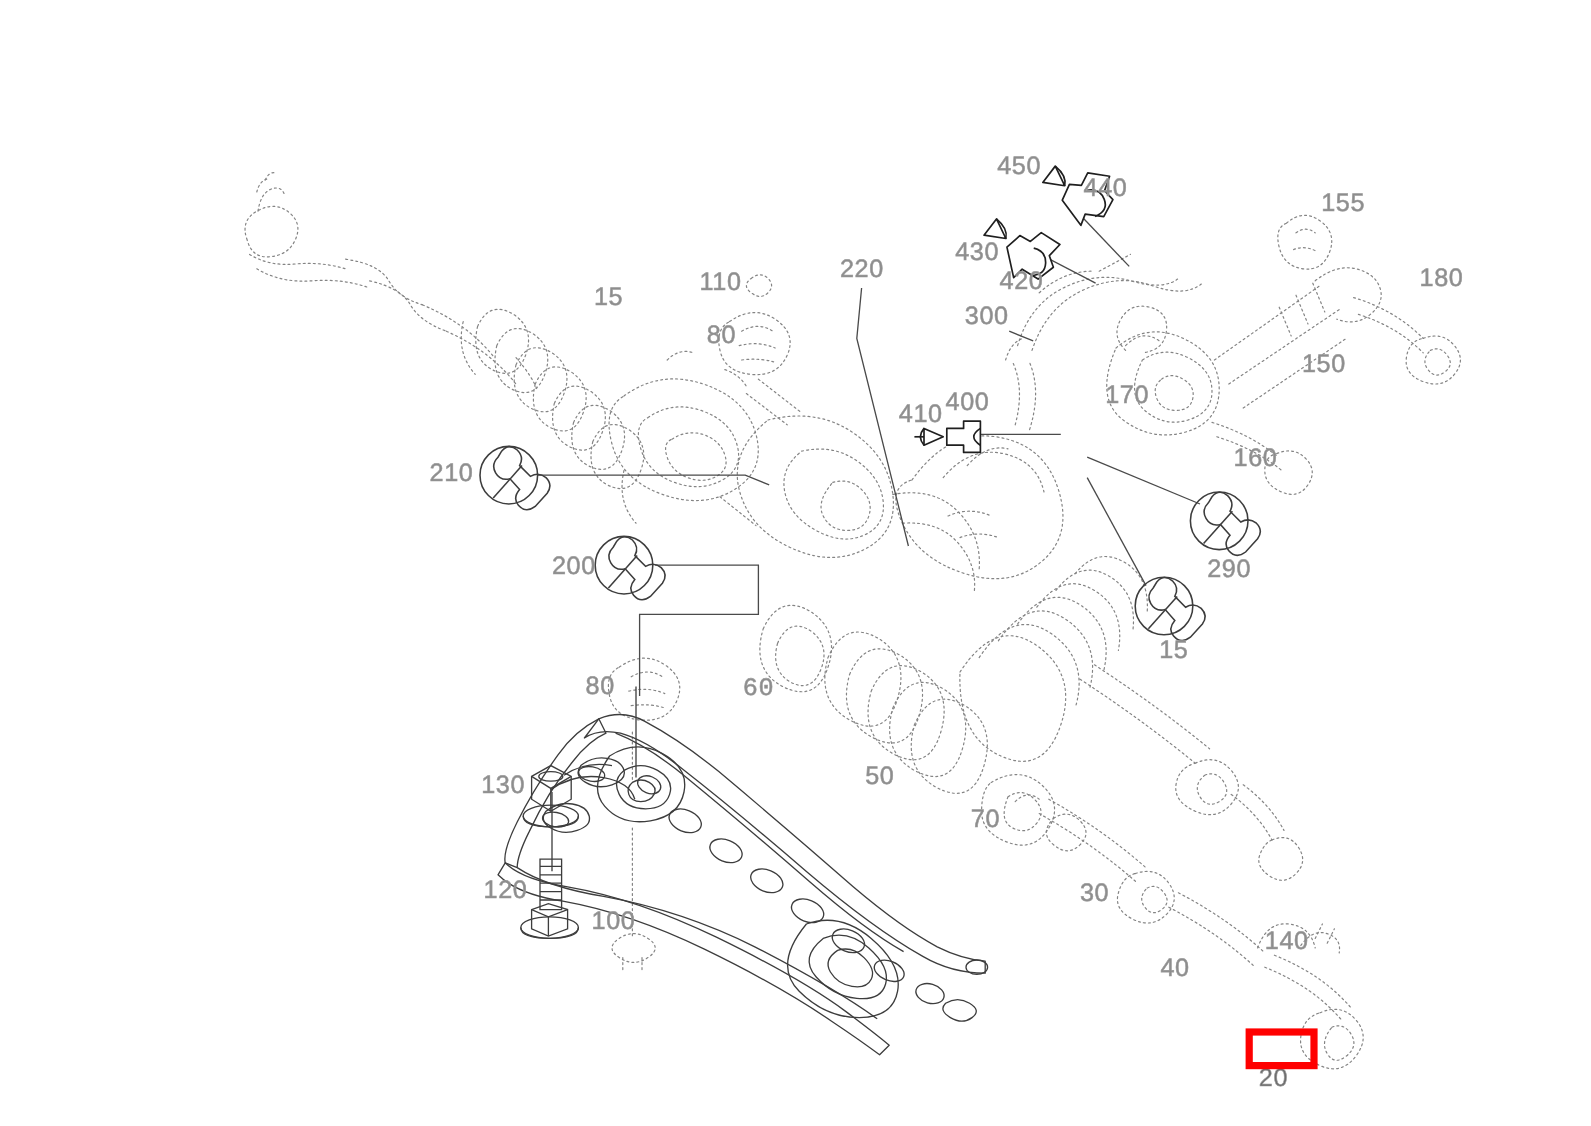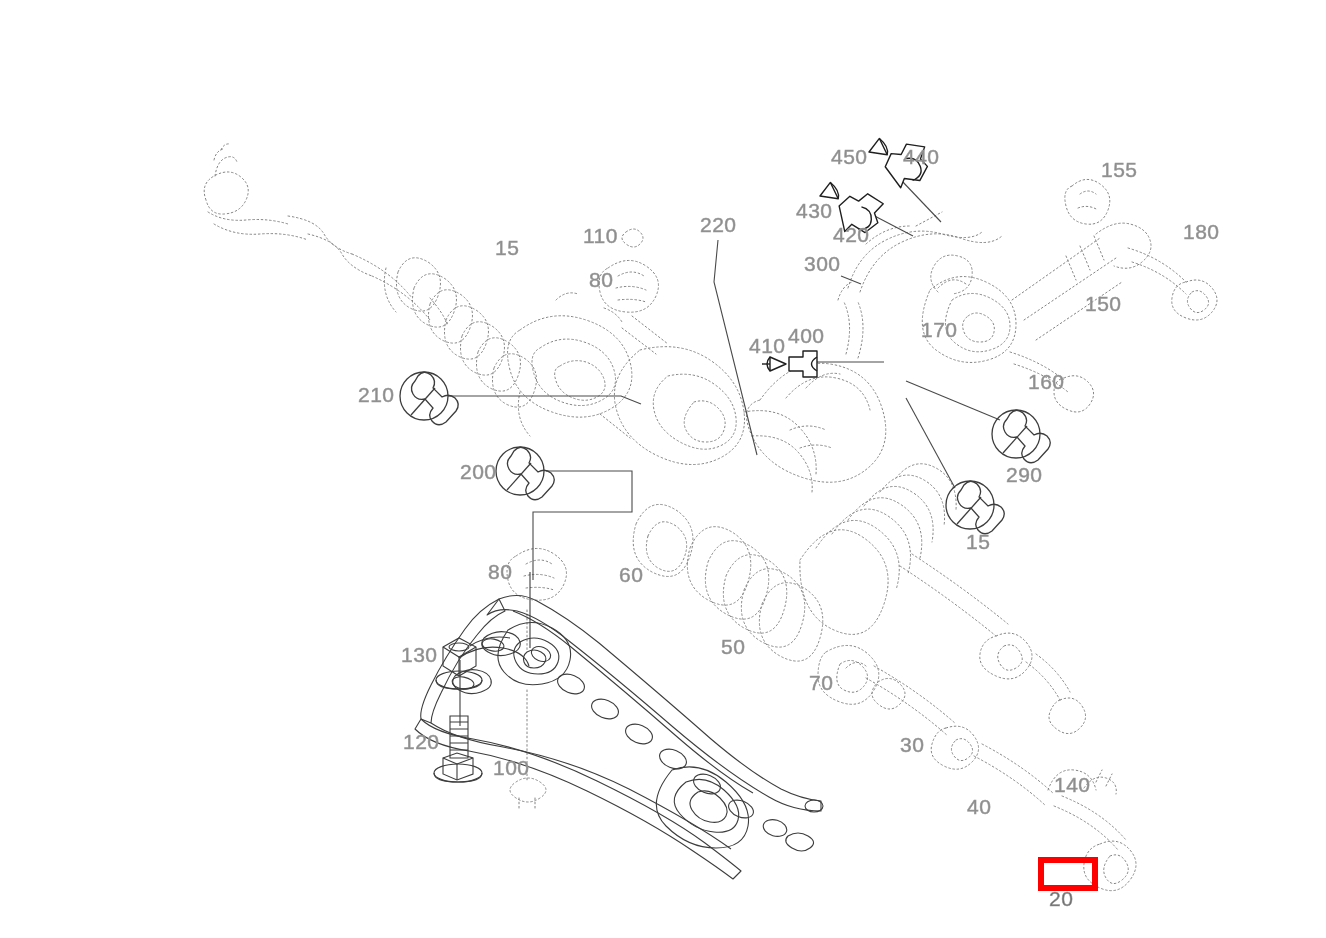--- a/index.html
+++ b/index.html
@@ -333,39 +333,39 @@
       <g transform="translate(789,351)">
         <path d="M0 6 l14 0 l0 -6 l14 0 l0 26 l-14 0 l0 -6 l-14 0 z"></path>
         <path d="M28 6 q-11 7 0 14" fill="none"></path>
       </g>
     </g>
   </svg>
 
   <div class="callout" style="left:495px;  top:237px;">15</div>
   <div class="callout" style="left:583px;  top:225px;">110</div>
   <div class="callout" style="left:700px;  top:214px;">220</div>
-  <div class="callout" style="left:831px;  top:146px;text-align:right;">450</div>
+  <div class="callout" style="left:831px;  top:128px;text-align:right;">450</div>
   <div class="callout" style="left:903px;  top:146px;">440</div>
   <div class="callout" style="left:796px;  top:200px;">430</div>
   <div class="callout" style="left:833px;  top:224px;">420</div>
   <div class="callout" style="left:1072px; top:159px;margin-left:29px;">155</div>
   <div class="callout" style="left:1183px; top:221px;">180</div>
   <div class="callout" style="left:589px; top:269px;">80</div>
   <div class="callout" style="left:804px;  top:253px;">300</div>
   <div class="callout" style="left:1085px; top:293px;">150</div>
   <div class="callout" style="left:921px;  top:319px;">170</div>
   <div class="callout" style="left:749px;  top:335px;">410</div>
   <div class="callout" style="left:788px;  top:325px;">400</div>
   <div class="callout" style="left:1028px; top:371px;">160</div>
   <div class="callout" style="left:358px;  top:384px;">210</div>
   <div class="callout" style="left:1006px; top:464px;">290</div>
   <div class="callout" style="left:460px;  top:461px;">200</div>
   <div class="callout" style="left:966px;  top:531px;">15</div>
   <div class="callout" style="left:488px; top:561px;">80</div>
-  <div class="callout" style="left:619px;  top:564px;">60</div>
+  <div class="callout" style="left:619px;  top:564px;font-family:Liberation Mono, monospace;">60</div>
   <div class="callout" style="left:401px;  top:644px;">130</div>
   <div class="callout" style="left:721px;  top:636px;">50</div>
   <div class="callout" style="left:809px;  top:672px;">70</div>
   <div class="callout" style="left:403px;  top:731px;">120</div>
   <div class="callout" style="left:493px;  top:757px;text-align:right;">100</div>
   <div class="callout" style="left:900px;  top:734px;">30</div>
   <div class="callout" style="left:967px;  top:796px;">40</div>
   <div class="callout" style="left:1054px; top:774px;">140</div>
 
   <div class="callout highlighted" style="left:1049px; top:862px;">20</div>

